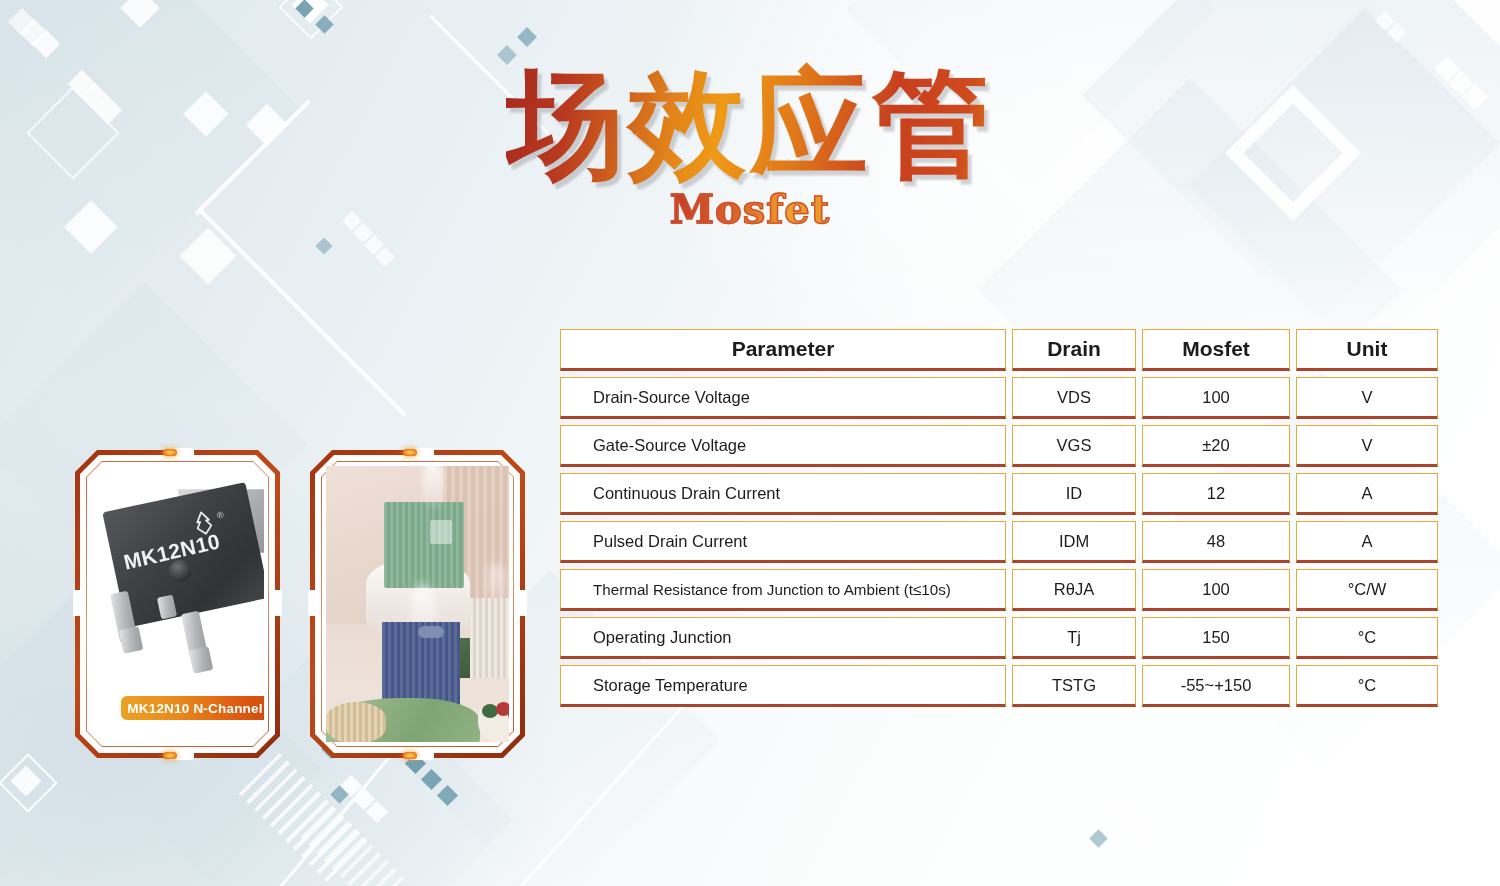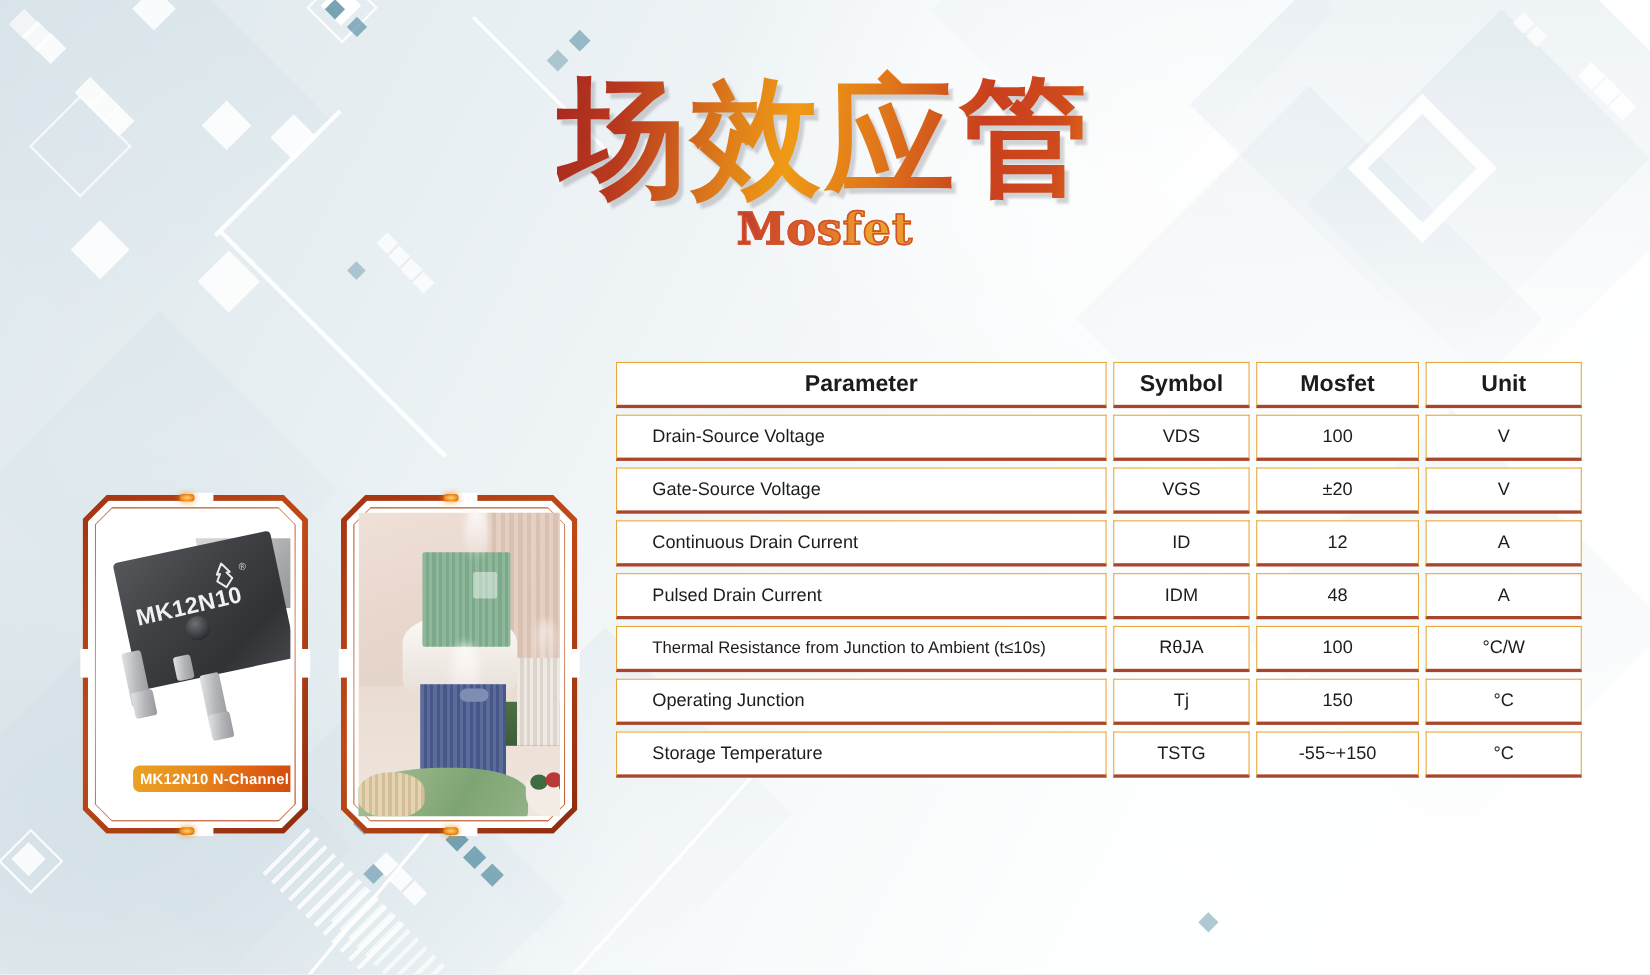--- a/index.html
+++ b/index.html
@@ -294,21 +294,21 @@
         <div class="ph" style="left:156px;top:238px;width:16px;height:14px;border-radius:50%;background:#3f6b43;"></div>
         <div class="ph" style="left:170px;top:236px;width:15px;height:14px;border-radius:50%;background:#b63a38;"></div>
         <div class="ph" style="left:182px;top:242px;width:14px;height:13px;border-radius:50%;background:#48743f;"></div>
       </div>
     </div>
   </div>
 
   <div id="spec-table">
     <div class="trow hdr">
       <div class="cell c-param">Parameter</div>
-      <div class="cell c-sym">Symbol</div>
+      <div class="cell c-sym">Drain</div>
       <div class="cell c-val">Mosfet</div>
       <div class="cell c-unit">Unit</div>
     </div>
 
     <div class="trow">
       <div class="cell c-param">Drain-Source Voltage</div>
       <div class="cell c-sym">VDS</div>
       <div class="cell c-val">100</div>
       <div class="cell c-unit">V</div>
     </div>

